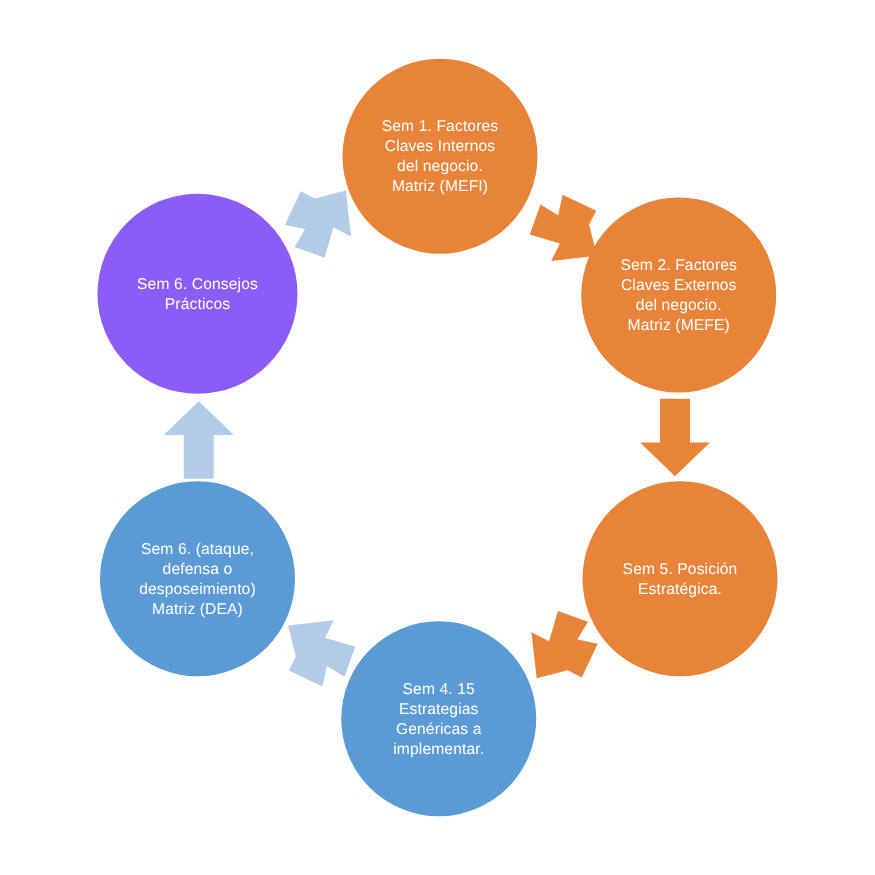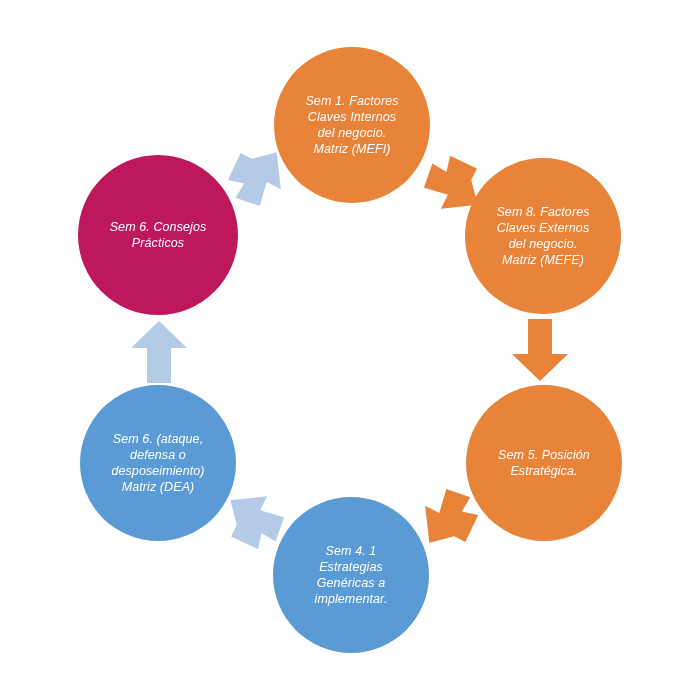--- a/index.html
+++ b/index.html
@@ -42,50 +42,50 @@
     transform-origin: 50% 50%;
   }
   .arrow svg {
     display: block;
     overflow: visible;
   }
 </style>
 </head>
 <body>
 
-<div id="diagram" style="background: rgb(255, 255, 255); font-style: italic;">
+<div id="diagram" style="background: rgb(255, 255, 255);">
     <div class="node" style="width: 156px; height: 156px; left: 274px; top: 47px; background: rgb(232, 131, 58);">
       <span class="node-label">Sem 1. Factores
 Claves Internos
 del negocio.
 Matriz (MEFI)</span>
     </div>
     <div class="node" style="width: 156px; height: 156px; left: 465px; top: 158px; background: rgb(232, 131, 58);">
-      <span class="node-label">Sem 8. Factores
+      <span class="node-label">Sem 2. Factores
 Claves Externos
 del negocio.
 Matriz (MEFE)</span>
     </div>
     <div class="node" style="width: 156px; height: 156px; left: 466px; top: 385px; background: rgb(232, 131, 58);">
       <span class="node-label">Sem 5. Posición
 Estratégica.</span>
     </div>
     <div class="node" style="width: 156px; height: 156px; left: 273px; top: 497px; background: rgb(91, 155, 213);">
-      <span class="node-label">Sem 4. 1
+      <span class="node-label">Sem 4. 15
 Estrategias
 Genéricas a
 implementar.</span>
     </div>
     <div class="node" style="width: 156px; height: 156px; left: 80px; top: 385px; background: rgb(91, 155, 213);">
       <span class="node-label">Sem 6. (ataque,
 defensa o
 desposeimiento)
 Matriz (DEA)</span>
     </div>
-    <div class="node" style="width: 160px; height: 160px; left: 78px; top: 155px; background: #be185d;">
+    <div class="node" style="width: 160px; height: 160px; left: 78px; top: 155px; background: #8b5cf6;">
       <span class="node-label">Sem 6. Consejos
 Prácticos</span>
     </div>
     <div class="arrow" style="width: 62px; height: 64px; left: 424px; top: 150px; transform: rotate(135deg);">
       <svg width="62" height="64" viewBox="0 0 62 64">
         <path d="M31 0 L60 23 L45 28 L57 50 L34 61 L30 45 L16 54 L6 26 L18 22 Z" fill="#E8833A"></path>
       </svg>
     </div>
     <div class="arrow" style="width: 56px; height: 62px; left: 512px; top: 319px; transform: rotate(180deg);">
       <svg width="56" height="62" viewBox="0 0 56 62">

